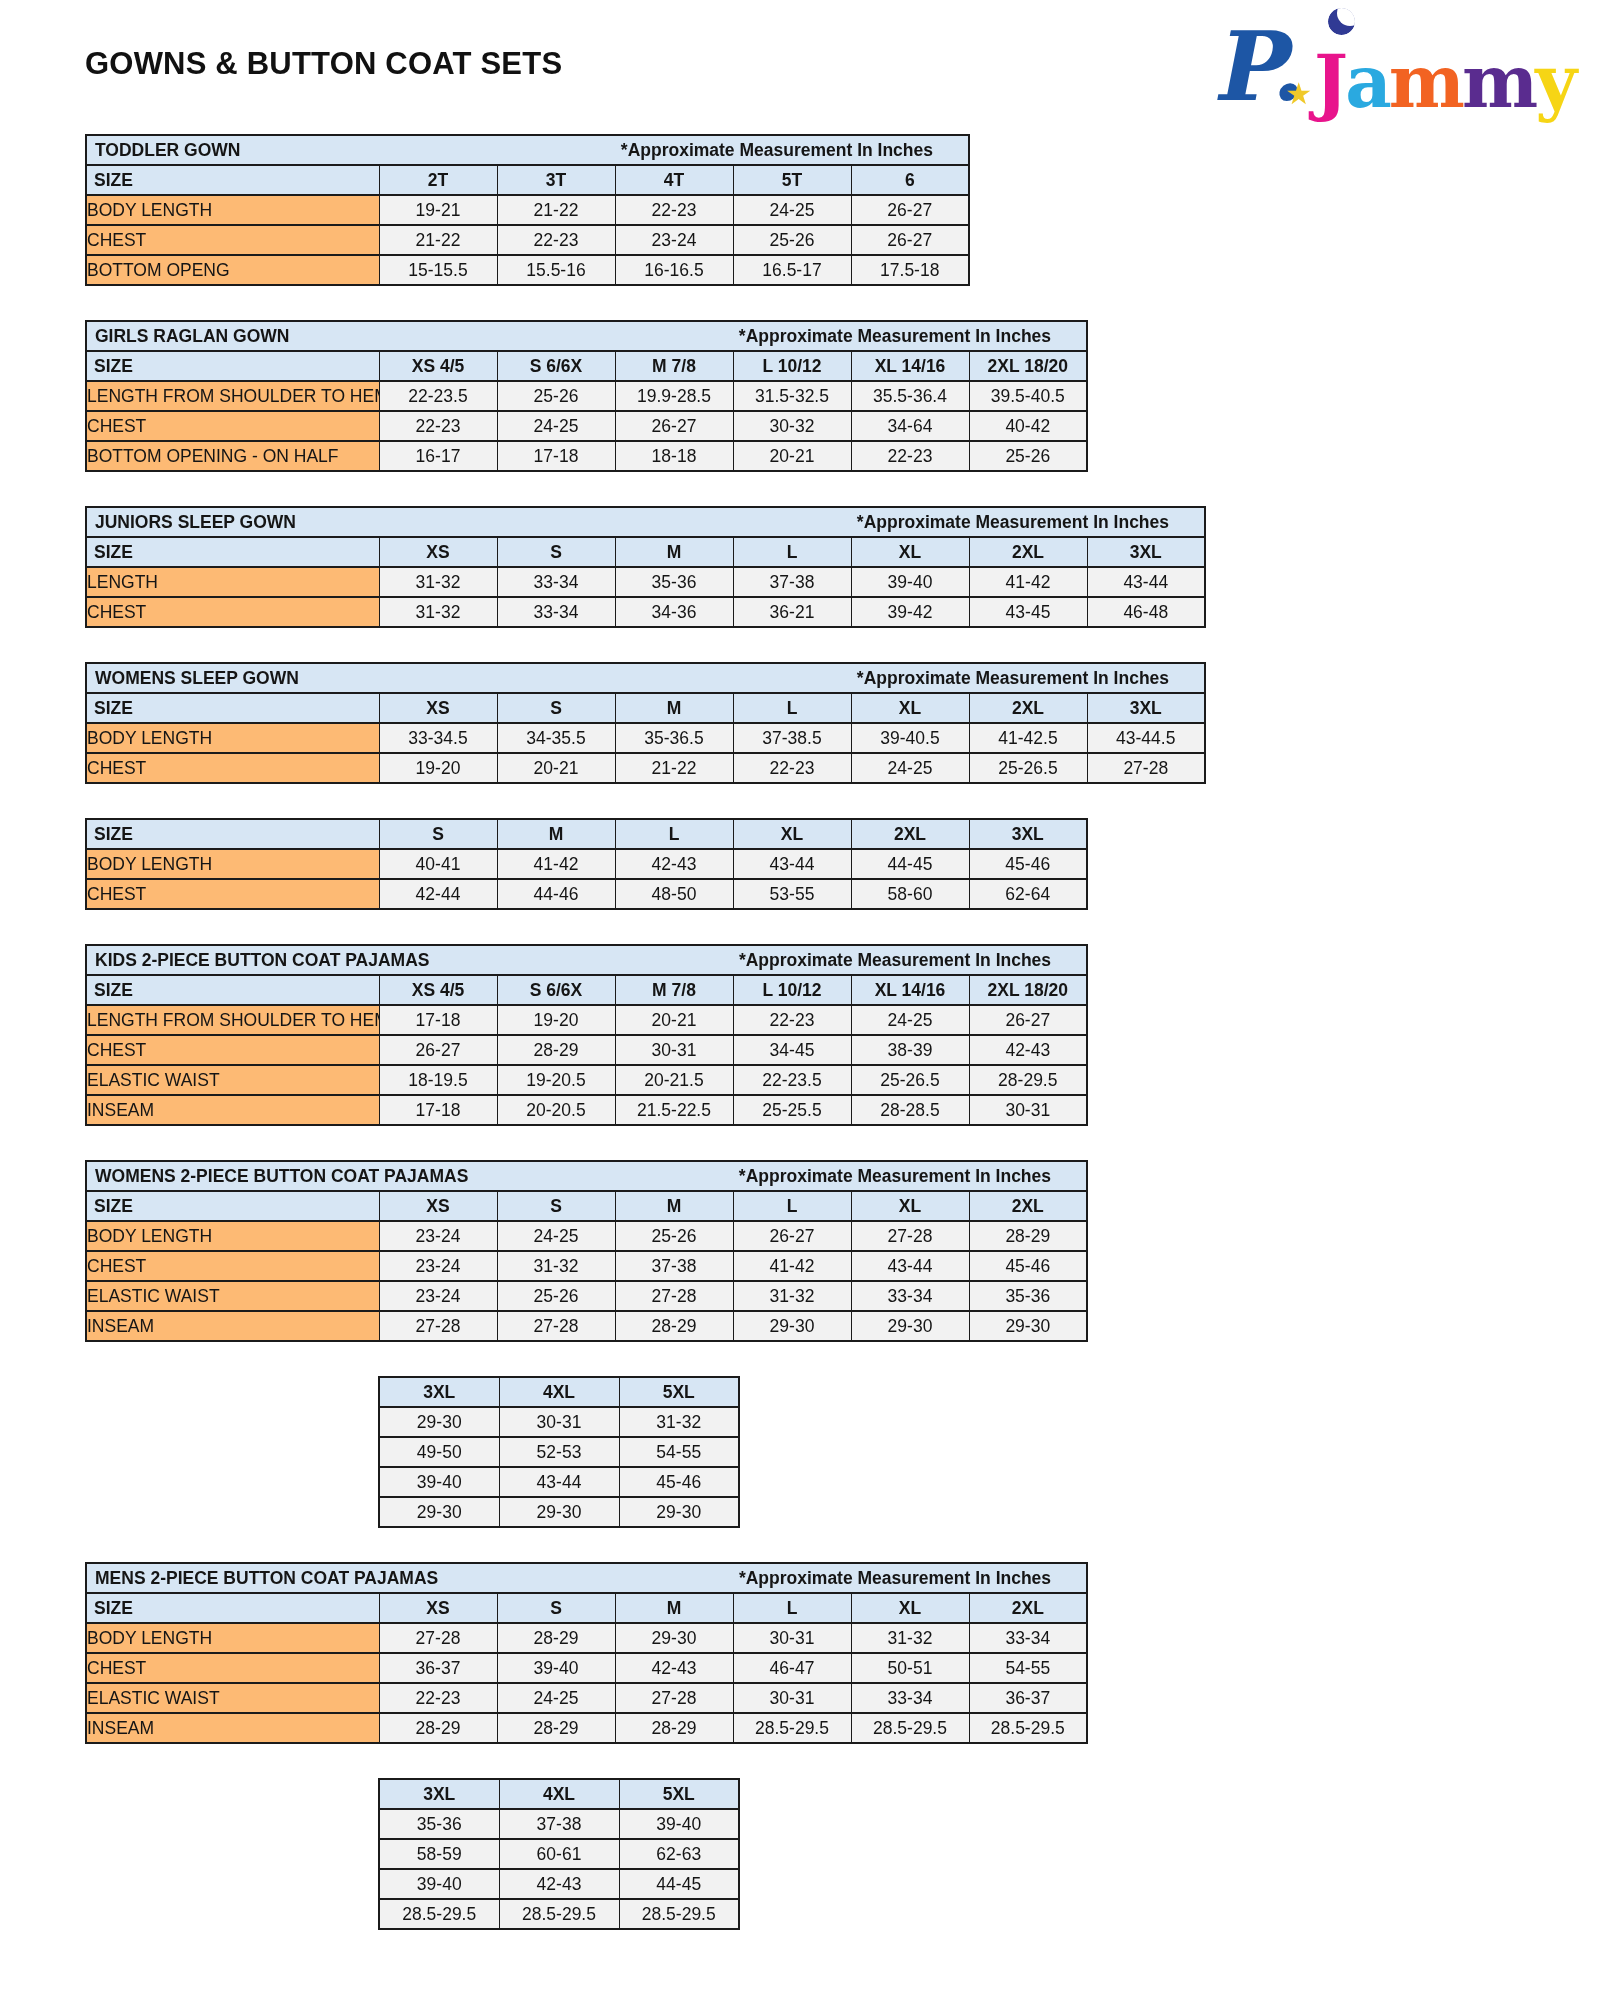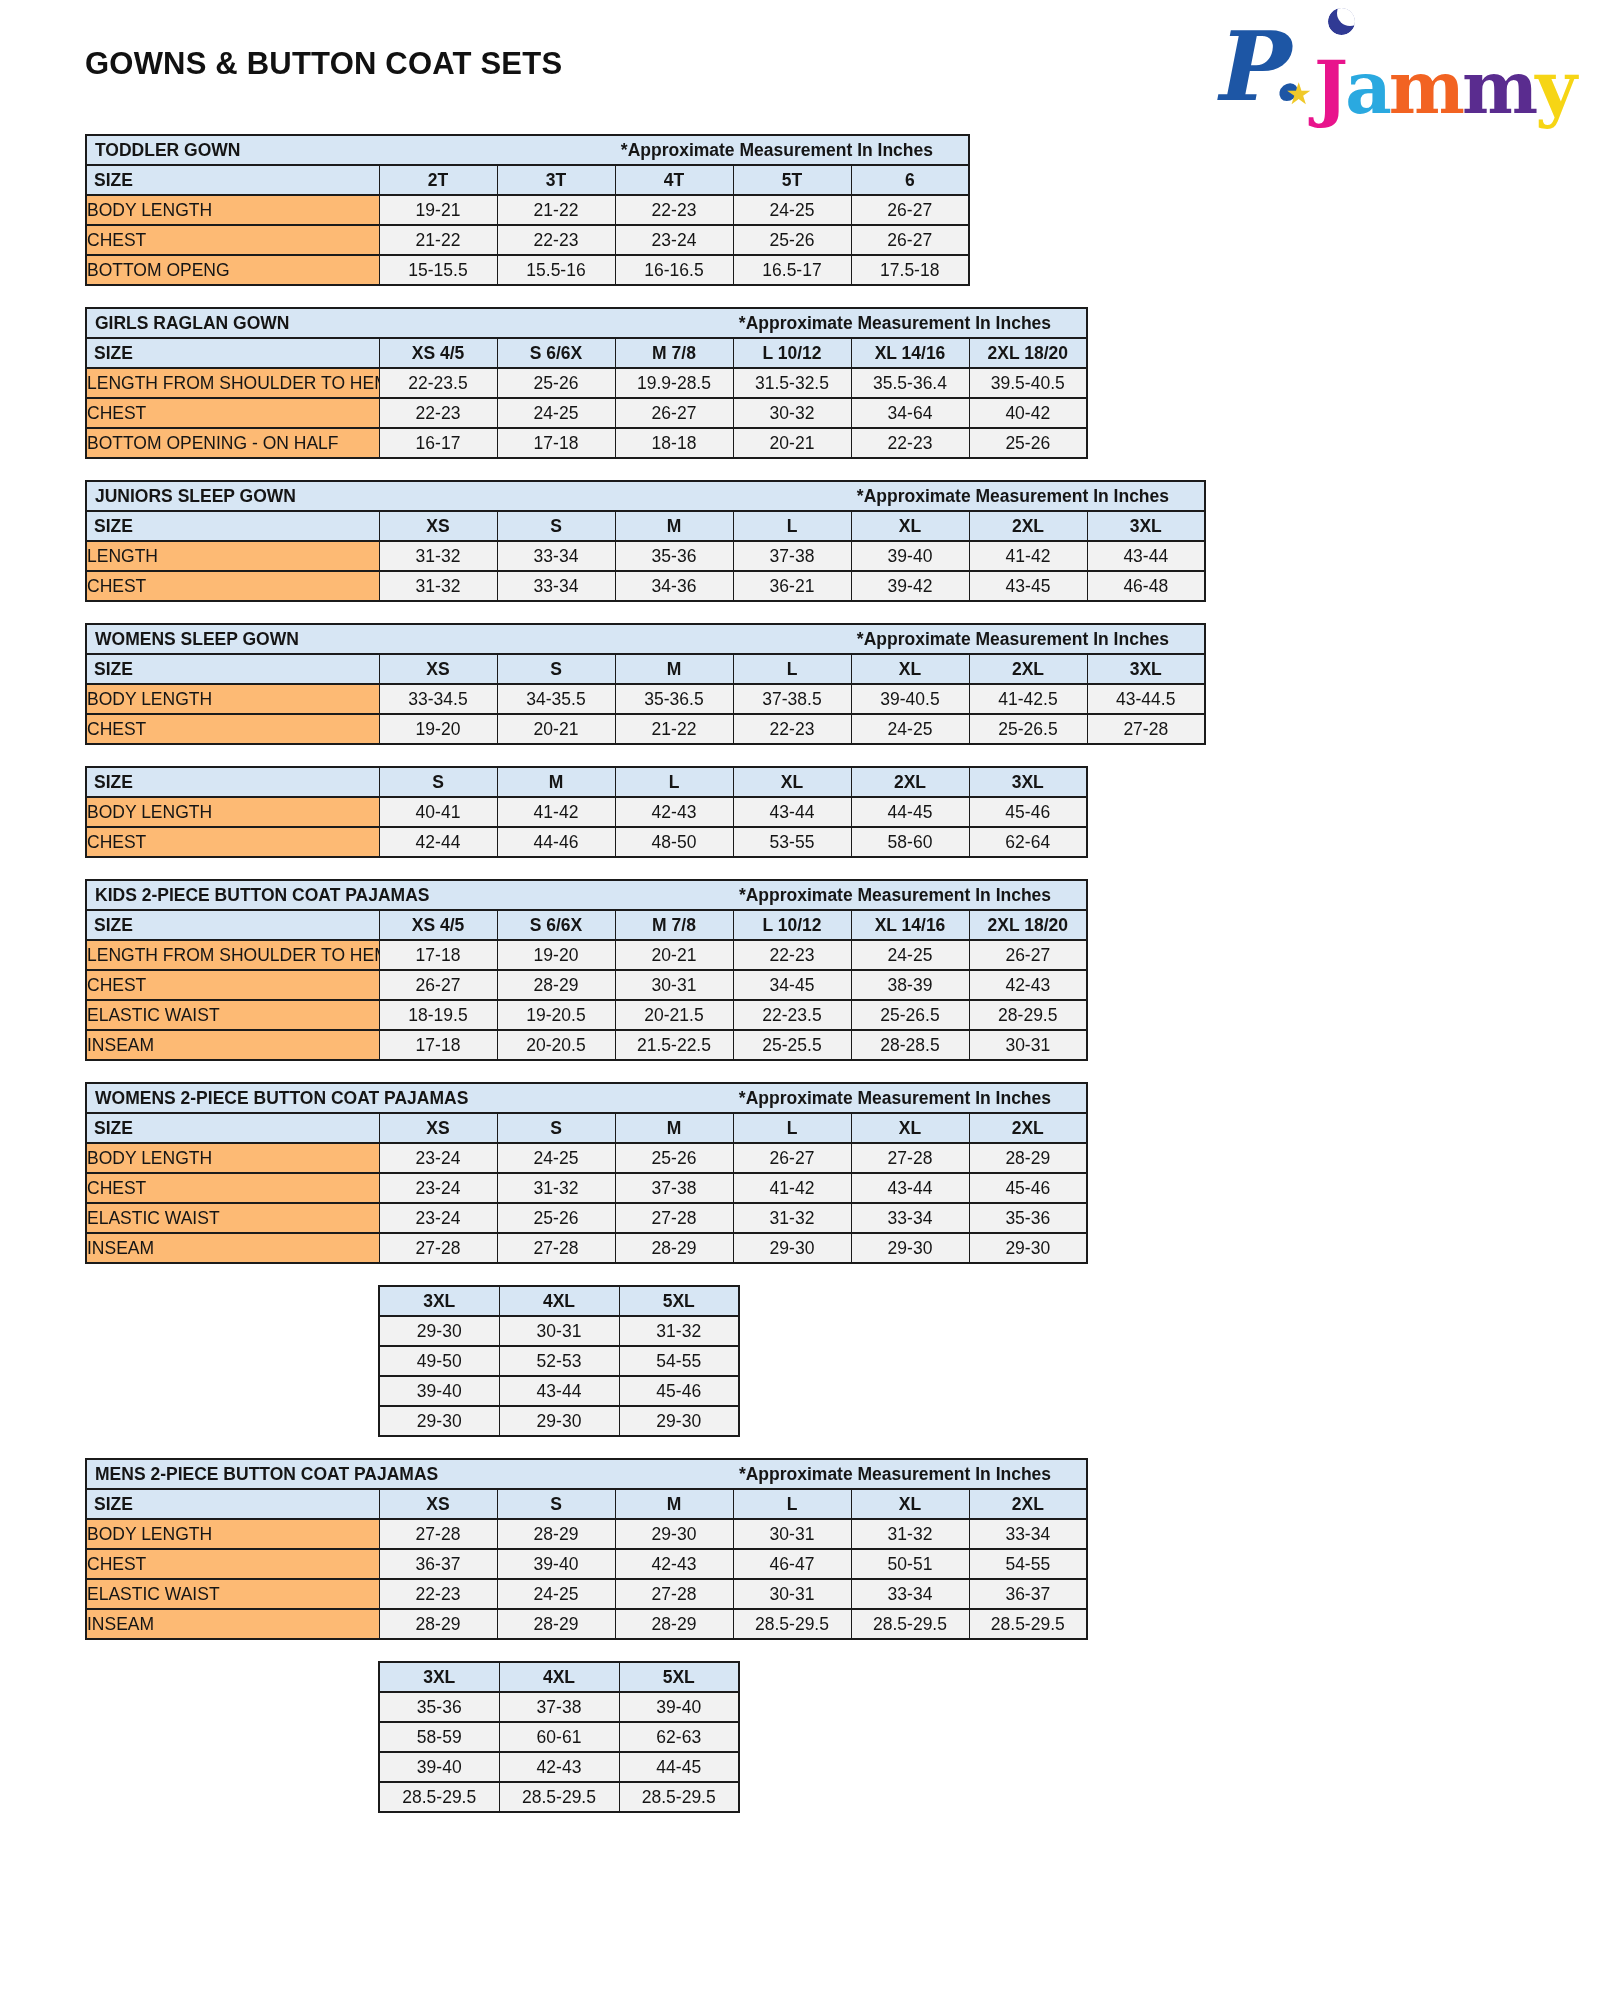--- a/index.html
+++ b/index.html
@@ -12,29 +12,29 @@
   .header { display:flex; justify-content:space-between; align-items:flex-start; height:96px; margin-bottom:14px; }
   .page-title { font-size:31px; font-weight:bold; letter-spacing:.2px; margin-top:22px; color:#111; }
   .logo { display:flex; align-items:flex-start; position:relative; margin-right:6px; user-select:none; }
   .logo-p {
     font-family:"DejaVu Serif", serif; font-style:italic; font-weight:bold;
     font-size:96px; line-height:86px; letter-spacing:-4px; position:relative; top:0;
   }
   .logo-star { font-size:30px; position:relative; top:52px; margin-left:-16px; z-index:2; }
   .logo-word {
     font-family:"DejaVu Serif", serif; font-weight:bold; font-size:72px;
-    line-height:72px; letter-spacing:-3px; position:relative; top:28px; margin-left:2px;
+    line-height:72px; letter-spacing:-3px; position:relative; top:22px; margin-left:2px;
   }
   .logo-moon { position:absolute; width:27px; height:27px; border-radius:50%; overflow:hidden; top:-16px; left:16px; }
   .logo-moon-fill { position:absolute; width:100%; height:100%; border-radius:50%; }
   .logo-moon-cut { position:absolute; width:26px; height:26px; border-radius:50%; background:#ffffff; left:9px; top:-8px; }
   .logo-word { position:relative; }
   .logo-word-wrap { position:relative; }
   
-  .size-table { border-collapse:collapse; margin-bottom:21px; table-layout:fixed;border-radius:12px; }
+  .size-table { border-collapse:collapse; margin-bottom:34px; table-layout:fixed;border-radius:12px; }
   .size-table td {
     border:1.5px solid #1b1b1b; border-top-width:2px; border-bottom-width:2px;
     height:28px; font-size:17.5px; padding:0; overflow:hidden; white-space:nowrap;
   }
   .size-table { border:2px solid #1b1b1b; }
   .title-row-cell { background:#d7e6f4; }
   .title-wrap { display:flex; justify-content:space-between; align-items:center; padding:0 35px 0 8px; }
   .tbl-title { font-weight:bold; font-size:17.5px; }
   .tbl-note  { font-weight:bold; font-size:17.5px; }
   .size-row td { background:#d7e6f4; font-weight:bold; text-align:center; }

